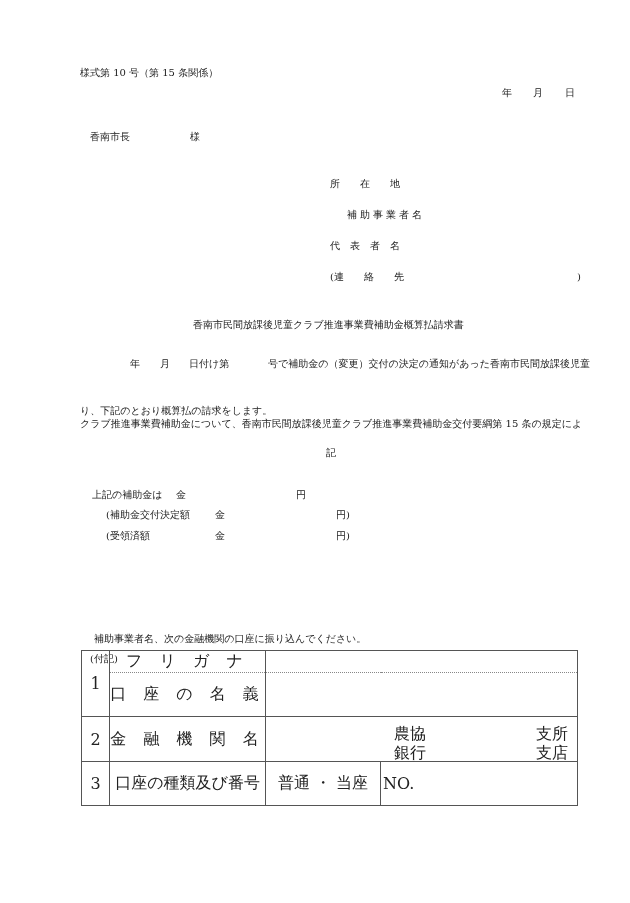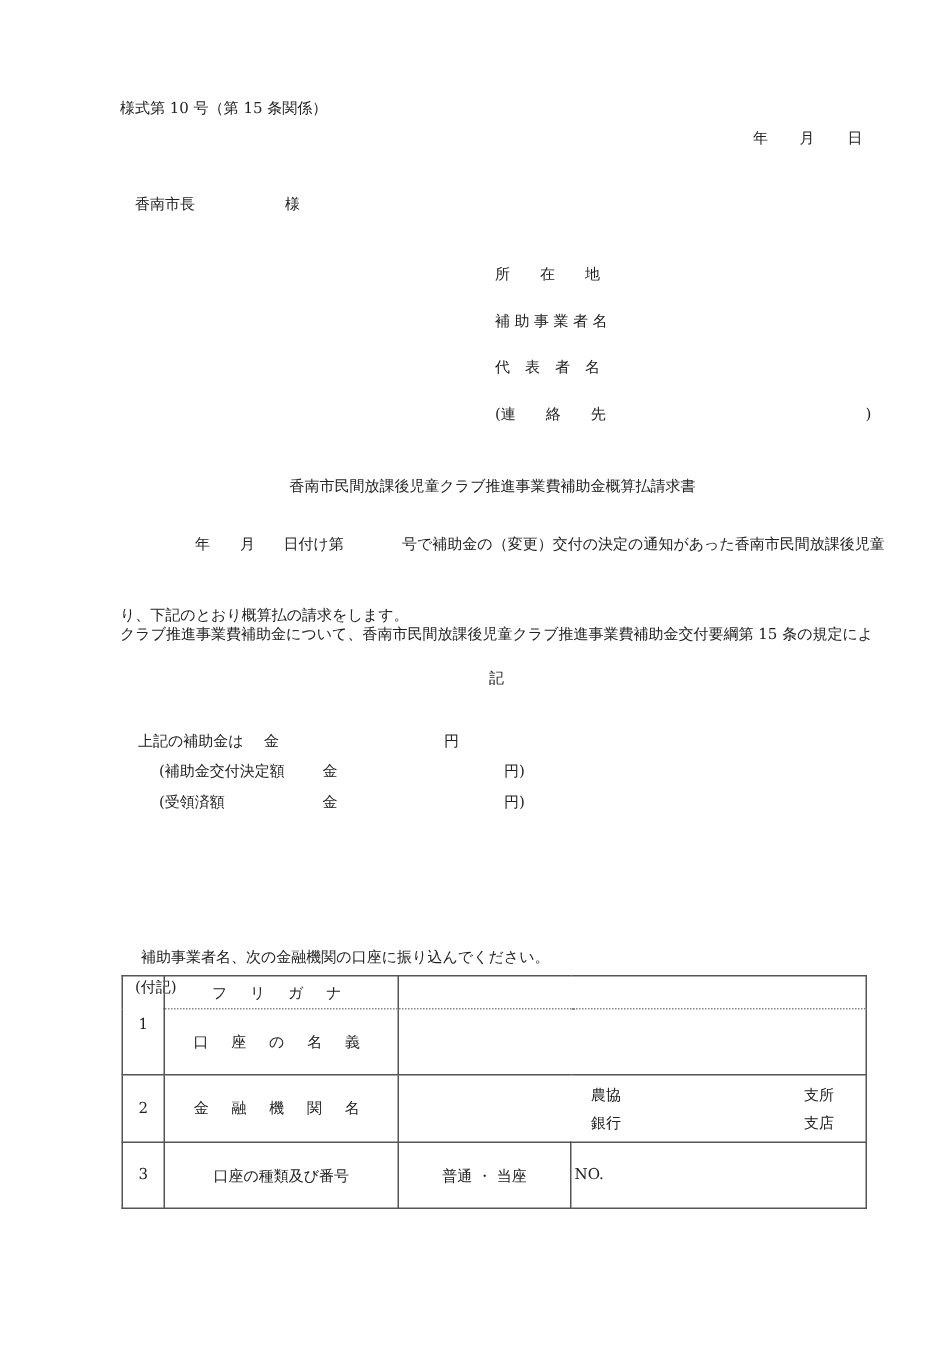--- a/index.html
+++ b/index.html
@@ -1,39 +1,39 @@
 <!DOCTYPE html>
 <html><head>
 <meta charset="utf-8">
 <style>
   html, body { margin:0; padding:0; background:#fff; }
   body { width:630px; height:903px; position:relative; overflow:hidden;
          font-family:"DejaVu Serif","Liberation Serif",serif; color:#222; font-size:10px; }
   .abs { position:absolute; white-space:nowrap; line-height:1; }
   table.acct { position:absolute; left:81px; top:650px; width:497px; border-collapse:collapse; table-layout:fixed; }
-  table.acct td { border:1px solid #555; padding:0; font-size:10px; vertical-align:middle; }
+  table.acct td { border:1px solid #555; padding:0; font-size:16px; vertical-align:middle; }
   .num { width:27px; text-align:center; }
   .lbl { width:155px; text-align:center; letter-spacing:6px; }
   .dotted-bottom { border-bottom:1px dotted #888 !important; }
   .dotted-top { border-top:1px dotted #888 !important; }
 </style>
 </head>
 <body>
 
 <div class="abs" style="left:80px;top:68px;">様式第 10 号（第 15 条関係）</div>
 
 <div class="abs" style="left:502px;top:88px;">年</div>
 <div class="abs" style="left:533px;top:88px;">月</div>
 <div class="abs" style="left:565px;top:88px;">日</div>
 
 <div class="abs" style="left:90px;top:132px;text-align:center;">香南市長</div>
 <div class="abs" style="left:190px;top:132px;">様</div>
 
 <div class="abs" style="left:330px;top:179px;">所　　在　　地</div>
-<div class="abs" style="left:330px;top:210px;letter-spacing:3px;">補助事業者名</div>
+<div class="abs" style="left:347px;top:210px;letter-spacing:3px;">補助事業者名</div>
 <div class="abs" style="left:330px;top:241px;">代　表　者　名</div>
 <div class="abs" style="left:330px;top:272px;">(連　　絡　　先</div>
 <div class="abs" style="left:577px;top:272px;">)</div>
 
 <div class="abs" style="left:193px;top:320px;">香南市民間放課後児童クラブ推進事業費補助金概算払請求書</div>
 
 <div class="abs" style="left:130px;top:359px;">年</div>
 <div class="abs" style="left:160px;top:359px;">月</div>
 <div class="abs" style="left:189px;top:359px;">日付け第</div>
 <div class="abs" style="left:268px;top:359px;">号で補助金の（変更）交付の決定の通知があった香南市民間放課後児童</div>

